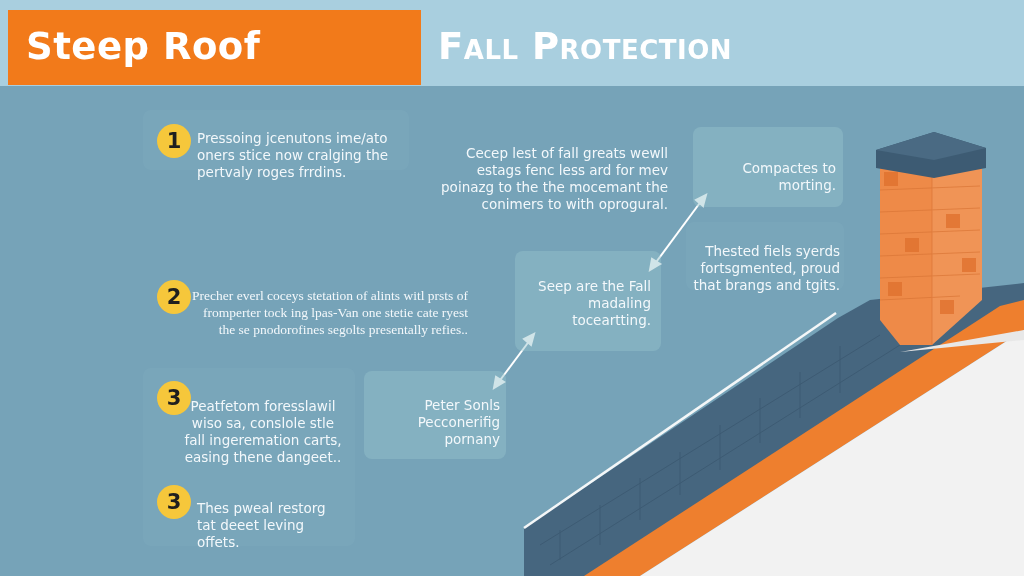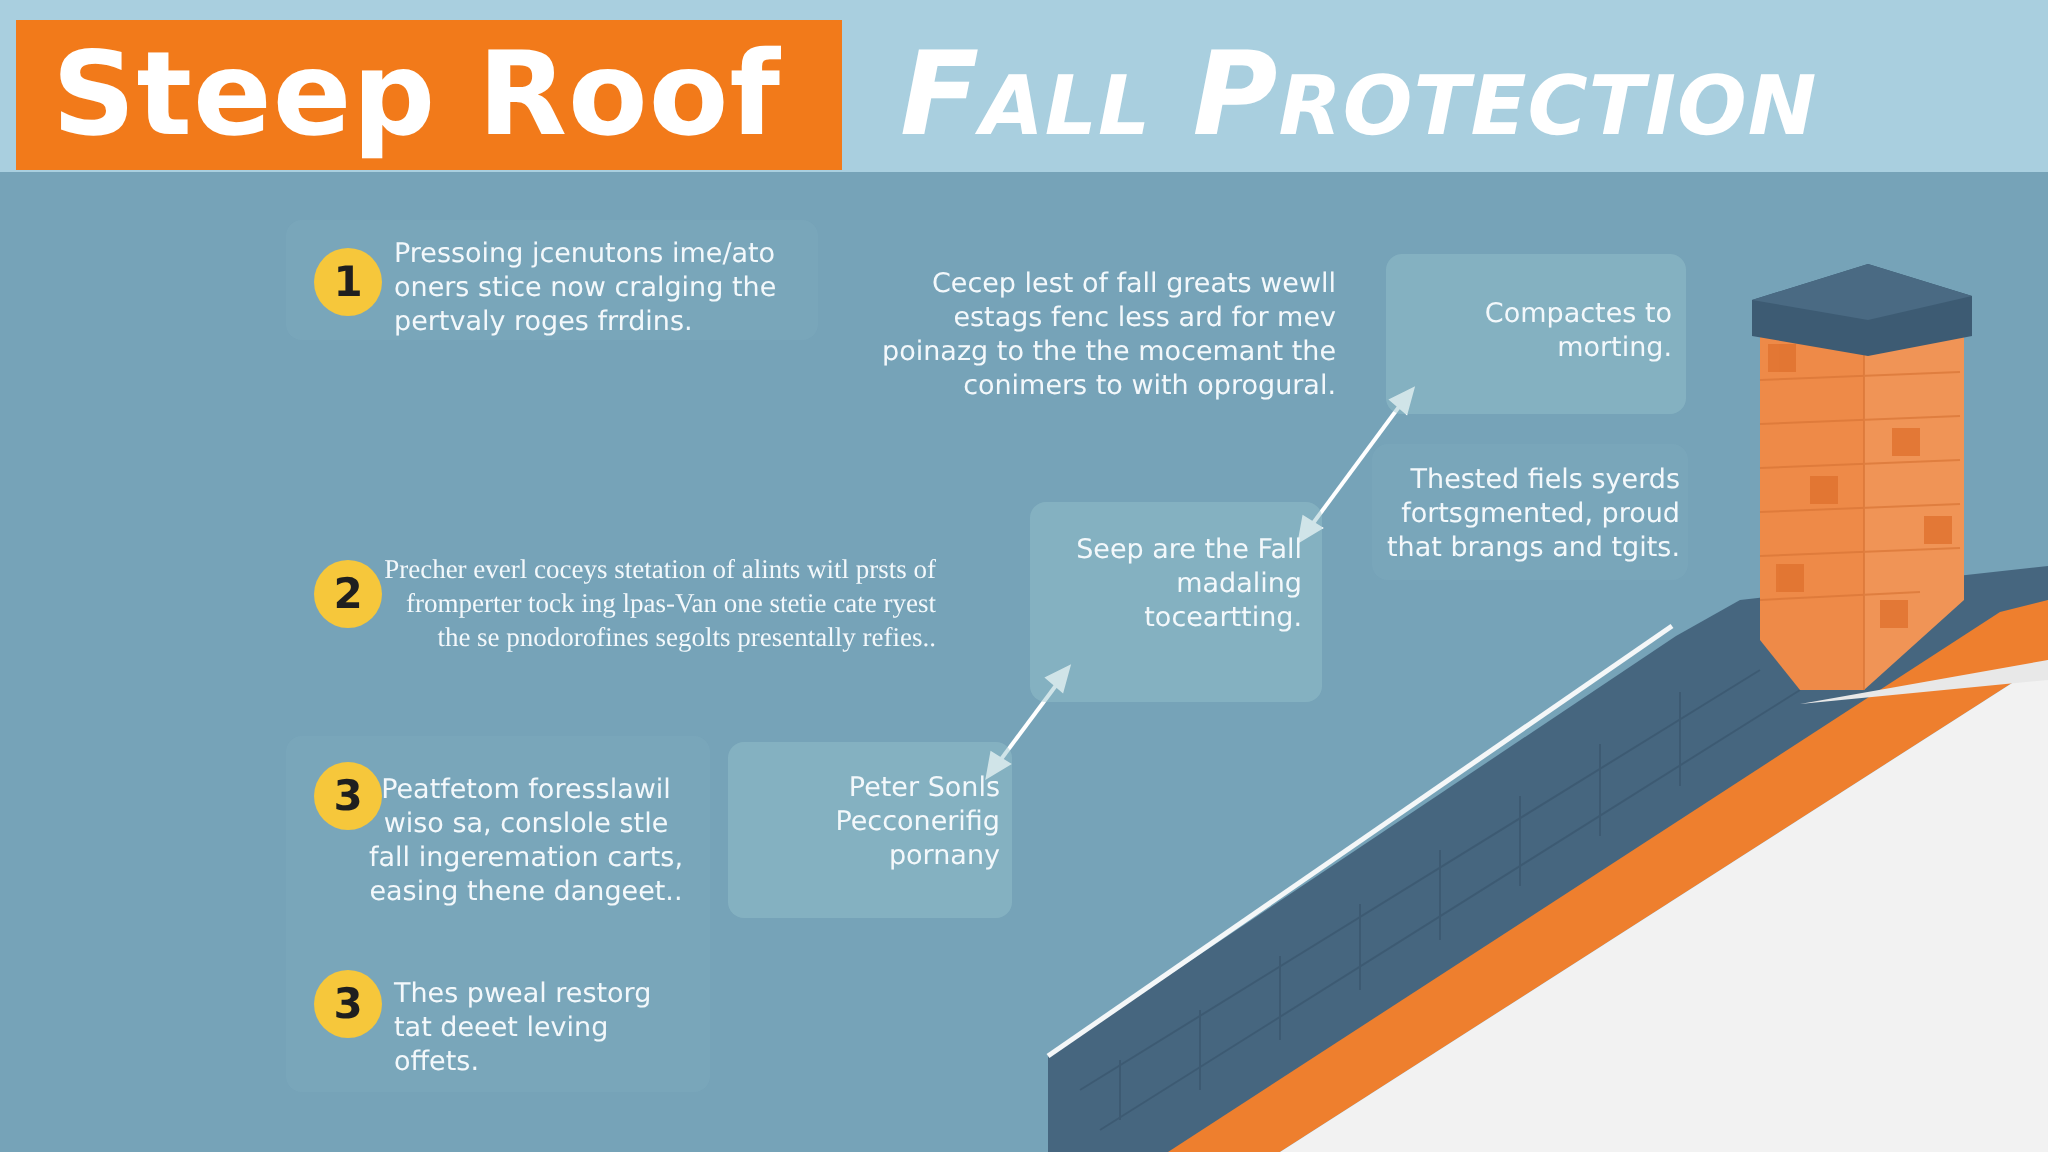--- a/index.html
+++ b/index.html
@@ -11,33 +11,33 @@
   .header-band {
     position: absolute; left: 0; top: 0; width: 1024px; height: 86px;
     background: #a9cfdf;
   }
   .title-orange {
     position: absolute; left: 8px; top: 10px; width: 413px; height: 75px;
     background: #f27a1a;
   }
   .title-text {
     position: absolute; top: 12px; color: #ffffff; font-weight: bold;
-    font-size: 58px; line-height: 70px; letter-spacing: 0.5px;
+    font-size: 37px; line-height: 70px; letter-spacing: 0.5px;
     font-family: "DejaVu Sans", sans-serif;
   }
   .title-left { left: 26px; }
-  .title-right { left: 450px; font-variant: small-caps; font-style: italic; }
+  .title-right { left: 438px; font-variant: small-caps; }
 
   .card {
     position: absolute; border-radius: 8px;
     background: rgba(140, 185, 200, 0.18);
   }
   .card.solid { background: rgba(150, 195, 205, 0.45); }
   .card-text {
-    position: absolute; color: #f3f8fb; font-size: 13.5px; line-height: 17px;
+    position: absolute; color: #f3f8fb; font-size: 13.5px; line-height: 17px; margin-top: 11px;
   }
   .badge {
     position: absolute; width: 34px; height: 34px; border-radius: 50%;
     background: #f6c73b; color: #1f1f1f; font-weight: bold; font-size: 21px;
     display: flex; align-items: center; justify-content: center;
   }
   .center { text-align: right; }
   .right { text-align: right; }
   svg { position: absolute; left: 0; top: 0; }
 </style>

